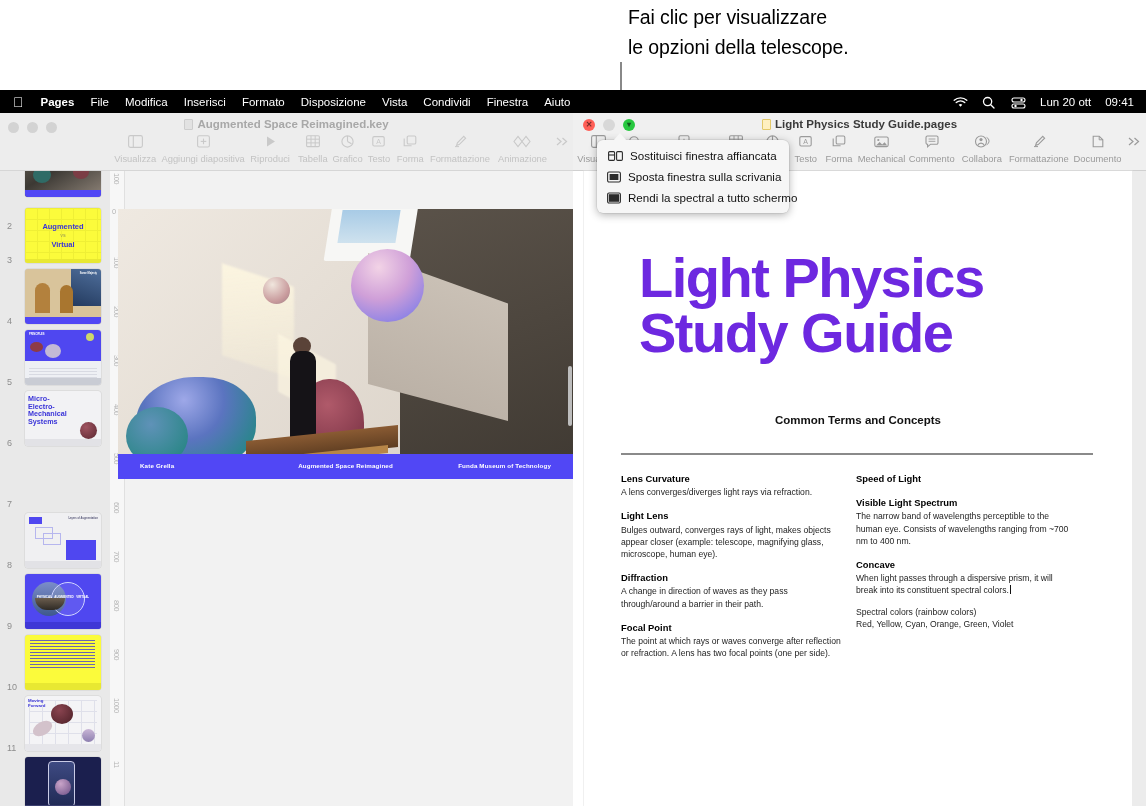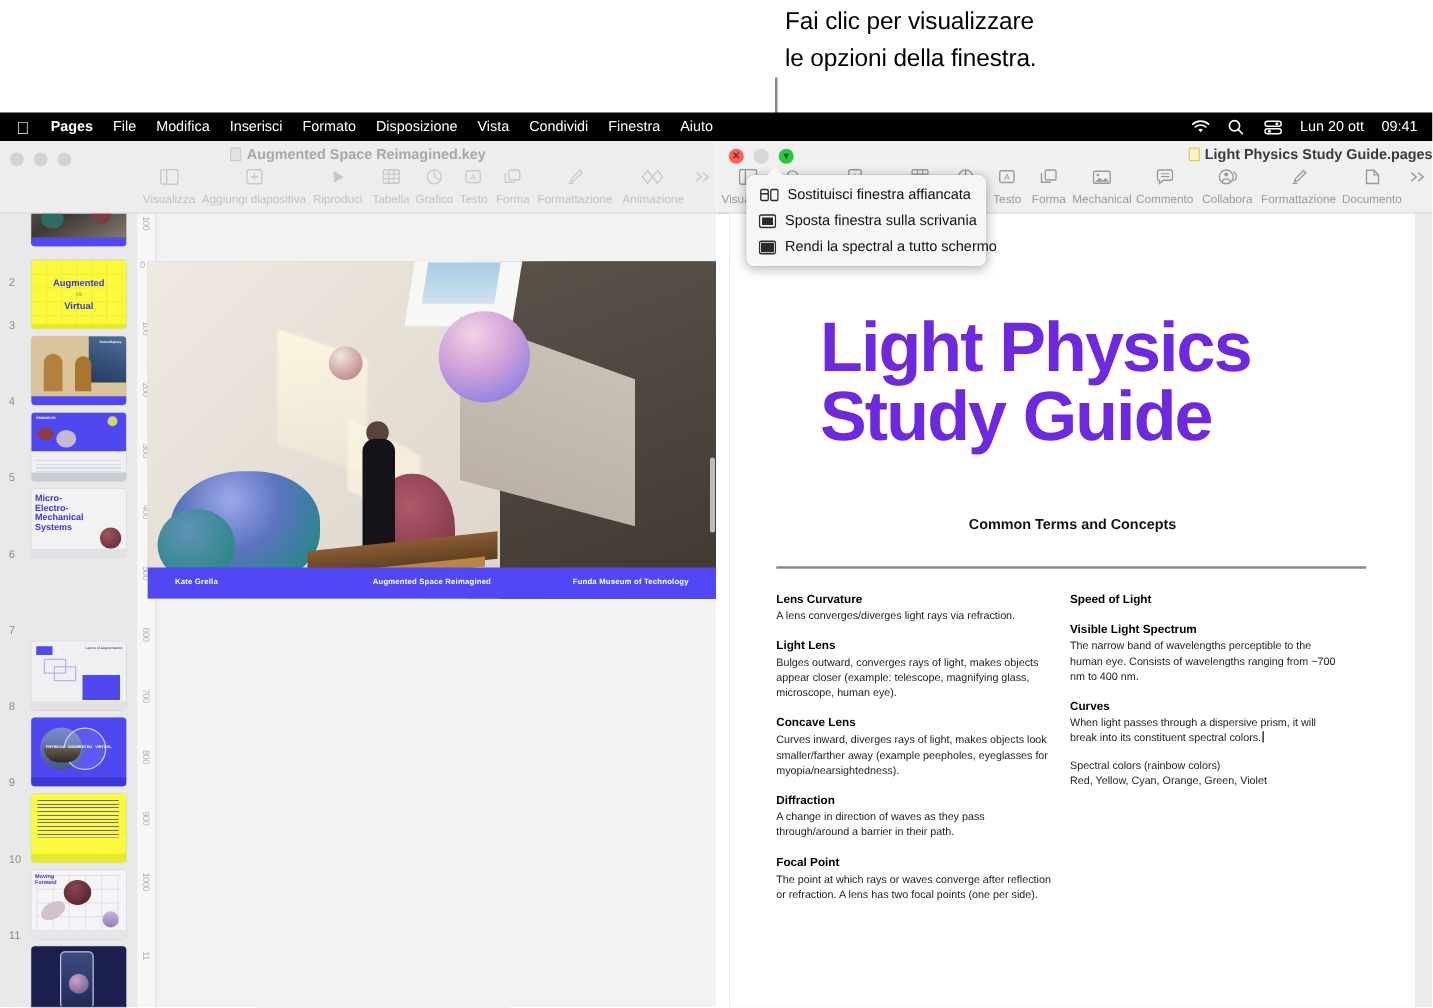--- a/index.html
+++ b/index.html
@@ -116,21 +116,21 @@
     background: #f0f0f0; border-bottom: 1px solid #d0d0d0;
   }
   .pg-lights { position: absolute; left: 10px; top: 6px; display:flex; gap: 8px; }
   .lt { width: 12px; height: 12px; border-radius: 50%; position: relative; }
   .lt.red { background: #ff5f57; }
   .lt.gray { background: #d8d8d8; }
   .lt.green { background: #28c840; }
   .lt .g { position:absolute; inset:0; display:flex; align-items:center; justify-content:center;
            font-size: 8px; color: rgba(0,0,0,.55); line-height: 1; font-weight: bold;}
   .pg-title {
-    position: absolute; left: 0; top: 5px; width: 573px; text-align: right;
+    position: absolute; left: 0; top: 5px; width: 573px; text-align: center;
     font-size: 11.5px; color: #3a3a3a; font-weight: bold;
   }
   .pg-title .docicon {
     display:inline-block; width:9px; height:11px; background:#fff0c0;
     border:1px solid #e3c96a; border-radius:1px; vertical-align:-2px; margin-right:4px;
   }
   .pg-toolbar {
     position: absolute; left: 4px; top: 20px; width: 569px; height: 38px;
     display: flex; align-items: flex-start; gap: 0;
   }
@@ -159,21 +159,20 @@
     position: absolute; left: 11px; top: 58px; width: 548px; height: 635px;
     background: #fff; box-shadow: 0 0 0 0.5px #e2e2e2;
   }
   .pg-scrollbar {
     position: absolute; right: 0; top: 58px; width: 14px; height: 635px; background: #ececec;
   }
   .doc-title {
     position: absolute; left: 55px; top: 80px; width: 450px;
     font-size: 56px; line-height: 0.98; font-weight: bold; color: #6d28e0;
     letter-spacing: -1.5px;
-    margin-left: 17px;
   }
   .doc-sub {
     position: absolute; left: 0; top: 243px; width: 548px; text-align: center;
     font-size: 11.5px; font-weight: bold; color: #111;
   }
   .doc-rule {
     position: absolute; left: 37px; top: 282px; width: 472px; height: 1.5px; background: #8a8a8a;
   }
   .col { position: absolute; top: 302px; font-size: 8.6px; line-height: 12.2px; color: #1d1d1d; }
   .col.left { left: 37px; width: 220px; }
@@ -185,21 +184,21 @@
     display:inline-block; width:1px; height:9px; background:#111; vertical-align:-1px; margin-left:1px;
   }
 </style>
 </head>
 <body>
 
 <div id="root">
 
   <div class="callout-text">
     <div>Fai clic per visualizzare</div>
-    <div>le opzioni della finestra.</div>
+    <div>le opzioni della telescope.</div>
   </div>
   <div class="callout-line"></div>
 
   <div class="menubar">
     <span class="apple"></span>
     <span class="mi bold">Pages</span>
     <span class="mi">File</span>
     <span class="mi">Modifica</span>
     <span class="mi">Inserisci</span>
     <span class="mi">Formato</span>
@@ -709,43 +708,39 @@
       <div class="col left">
         <div class="blk">
           <h4>Lens Curvature</h4>
           <p>A lens converges/diverges light rays via refraction.</p>
         </div>
         <div class="blk">
           <h4>Light Lens</h4>
           <p>Bulges outward, converges rays of light, makes objects appear closer (example: telescope, magnifying glass, microscope, human eye).</p>
         </div>
         <div class="blk">
-          <h4>Concave Lens</h4>
-          <p>Curves inward, diverges rays of light, makes objects look smaller/farther away (example peepholes, eyeglasses for myopia/nearsightedness).</p>
-        </div>
-        <div class="blk">
           <h4>Diffraction</h4>
           <p>A change in direction of waves as they pass through/around a barrier in their path.</p>
         </div>
         <div class="blk">
           <h4>Focal Point</h4>
           <p>The point at which rays or waves converge after reflection or refraction. A lens has two focal points (one per side).</p>
         </div>
       </div>
 
       <div class="col right">
         <div class="blk">
           <h4>Speed of Light</h4>
         </div>
         <div class="blk">
           <h4>Visible Light Spectrum</h4>
           <p>The narrow band of wavelengths perceptible to the human eye. Consists of wavelengths ranging from ~700 nm to 400 nm.</p>
         </div>
         <div class="blk" style="margin-bottom:9px">
-          <h4>Curves</h4>
+          <h4>Concave</h4>
           <p style="display:inline">When light passes through a dispersive prism, it will break into its constituent spectral colors.</p><span class="caret"></span>
         </div>
         <div class="plain">
           <p>Spectral colors (rainbow colors)</p>
           <p>Red, Yellow, Cyan, Orange, Green, Violet</p>
         </div>
       </div>
 
     </div>
 

